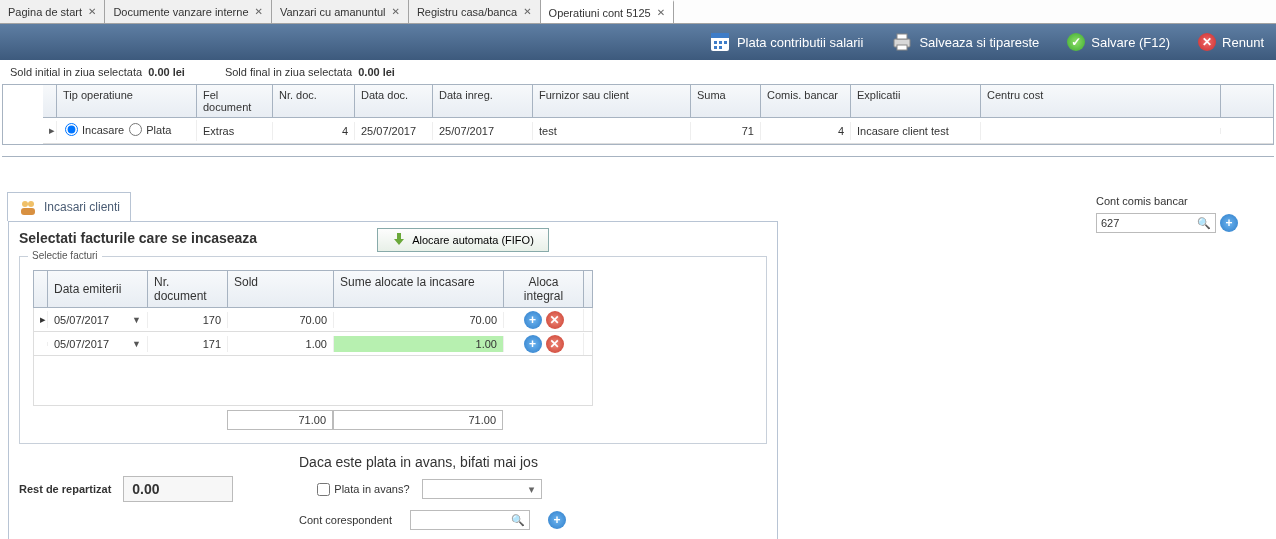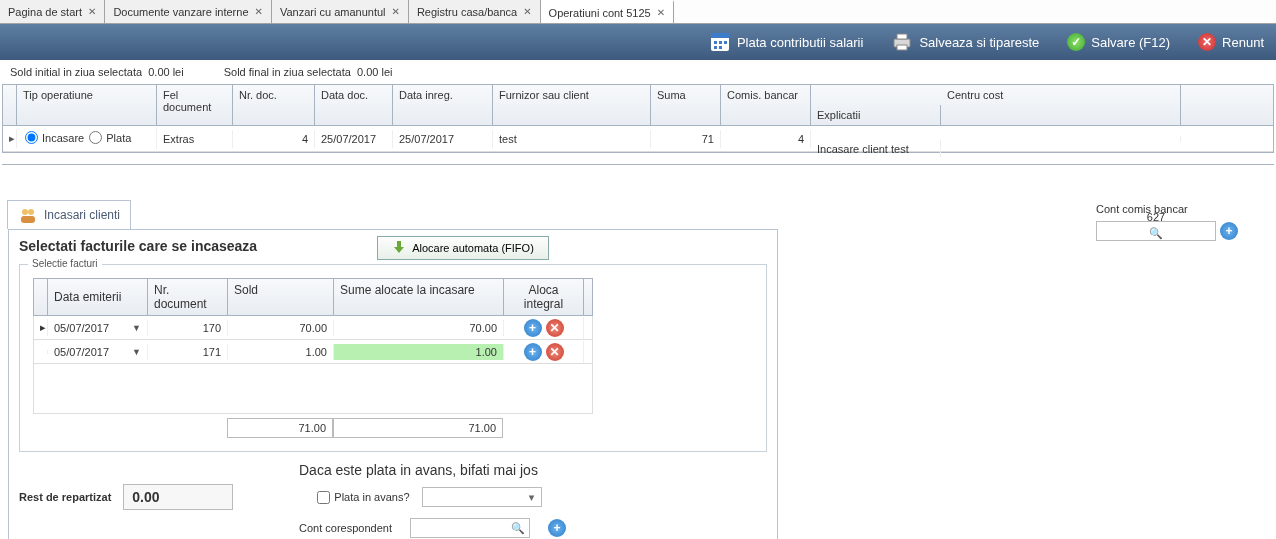--- a/index.html
+++ b/index.html
@@ -11,42 +11,42 @@
 .tab.active { background: #fff; border-top: 2px solid #fff; }
 .tab-close { color: #666; font-size: 10px; cursor: pointer; }
 
 
 .toolbar { display: flex; justify-content: flex-end; align-items: center; background: linear-gradient(#5e7ea3, #3d5a7d); height: 36px; padding: 0 12px; gap: 28px; }
 .tb-btn { display: flex; align-items: center; gap: 6px; color: #fff; font-size: 13px; cursor: pointer; }
 .tb-icon { width: 22px; height: 22px; display: inline-flex; align-items: center; justify-content: center; }
 
 
 .sold-line { display: flex; gap: 40px; padding: 6px 10px; font-size: 11px; }
-.sold-line b { font-weight: normal; }
-
-
-.grid { border: 1px solid #a7b3c1; margin: 0 2px; }
+.sold-line b { font-weight: bold; }
+
+
+.grid { border: 1px solid #a7b3c1; margin: 0 2px; padding-left: 40px; }
 .grid-head { display: flex; background: linear-gradient(#f7f9fb, #e8edf3); border-bottom: 1px solid #a7b3c1; }
 .gh-cell { padding: 4px 6px; border-right: 1px solid #a7b3c1; font-size: 11px; color: #333; }
 .grid-row { display: flex; border-bottom: 1px solid #ddd; height: 26px; align-items: center; }
 .gr-cell { padding: 3px 6px; border-right: 1px solid #eee; font-size: 11px; }
 .row-indicator { width: 14px; text-align: center; color: #555; }
 .radio-wrap { display: inline-flex; align-items: center; gap: 2px; }
 .radio-wrap input { margin: 0 2px; }
 
 
 .c-tip { width: 140px; }
 .c-fel { width: 76px; }
 .c-nrd { width: 82px; text-align: right; }
 .c-datadoc { width: 78px; }
 .c-datainr { width: 100px; }
 .c-furn { width: 158px; }
 .c-suma { width: 70px; text-align: right; }
 .c-comis { width: 90px; text-align: right; }
-.c-expl { width: 130px; margin-top: 20px; }
+.c-expl { width: 130px; }
 .c-cent { width: 240px; }
 
 
 .panel-area { display: flex; gap: 40px; padding: 12px 8px; align-items: flex-start; }
 .left-panel { width: 770px; border: 1px solid #b8c4d4; padding-bottom: 10px; }
 .subtab { display: inline-flex; align-items: center; gap: 6px; padding: 4px 10px; border: 1px solid #b8c4d4; border-bottom: none; margin-top: -22px; margin-left: -1px; background: #fff; color: #4a5c74; font-size: 12px; }
 .subtab-icon { width: 20px; height: 20px; }
 
 .panel-body { padding: 6px 10px; }
 .panel-title { font-size: 14px; font-weight: bold; color: #333; margin-bottom: 4px; }
@@ -300,20 +300,20 @@
           </div>
           <span class="icon-btn icon-add">+</span>
         </div>
       </div>
     </div>
   </div>
 
   <div class="right-panel">
     <span class="lbl">Cont comis bancar</span>
     <div style="display:flex; align-items:center; gap:4px;">
-      <div class="search-box" style="justify-content:flex-end;flex-direction:column;">
+      <div class="search-box" style="justify-content:space-between;">
         <span>627</span>
         <span class="icon-mag">🔍</span>
       </div>
       <span class="icon-btn icon-add">+</span>
     </div>
   </div>
 </div>
 
 </body></html>

